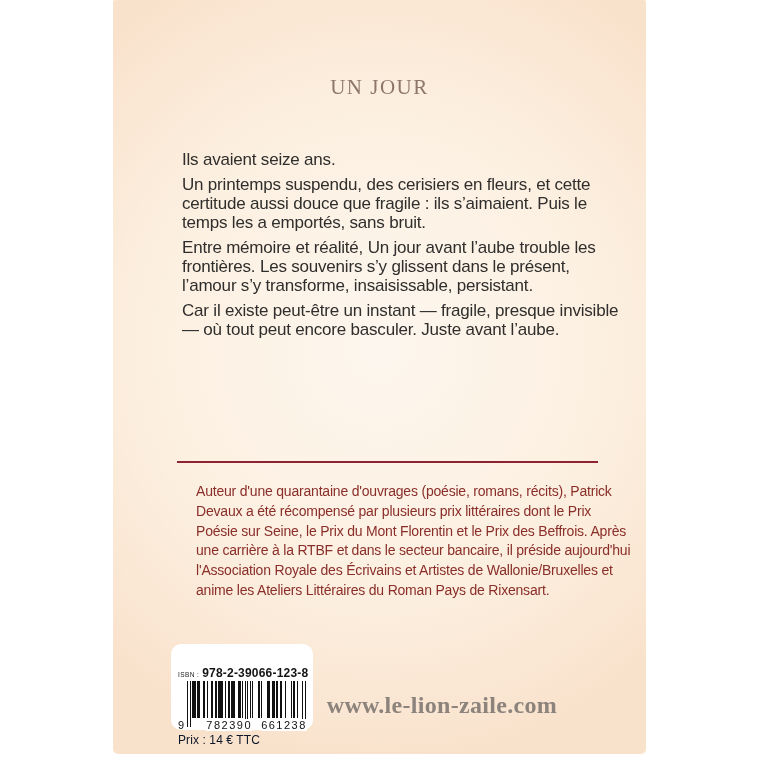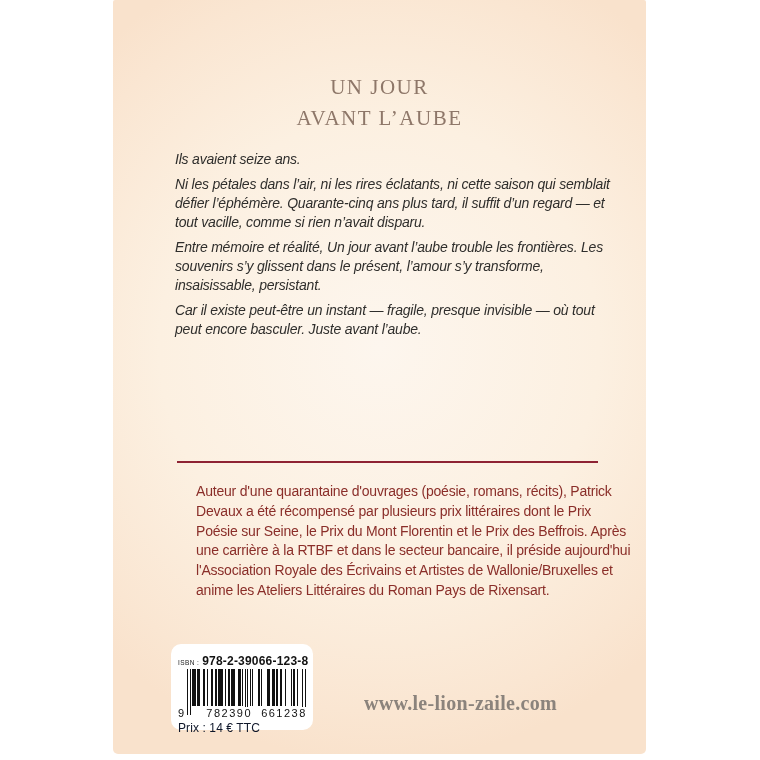--- a/index.html
+++ b/index.html
@@ -13,73 +13,71 @@
       radial-gradient(ellipse 75% 55% at 50% 46%, #fdf6ee 0%, #fcf0e1 55%, #fae6d2 88%, #f9e2cc 100%);
     border-radius:2px 2px 5px 5px;
   }
   .title{
     position:absolute;top:58px;left:0;width:100%;text-align:center;
     font-family:"Liberation Serif","DejaVu Serif",serif;
     font-size:21px;line-height:31px;letter-spacing:1.5px;
     color:#8e7769;font-weight:400;
   }
   .synopsis{
-    position:absolute;left:62px;top:150px;width:440px;
-    font-size:14px;line-height:19px;letter-spacing:-0.2px;
+    position:absolute;left:69px;top:150px;width:440px;
+    font-size:17px;line-height:19px;letter-spacing:-0.2px;
     color:#2f2e2c;
-    font-style:italic;
   }
   .synopsis p{margin:0 0 6px 0;padding:0;}
   .divider{
     position:absolute;left:64px;top:461px;width:421px;height:2px;
     border:none;margin:0;padding:0;
   }
   .bio{
     position:absolute;left:83px;top:482px;width:438px;
     font-size:14px;line-height:19.8px;letter-spacing:-0.2px;
   }
   .barcode-panel{
     position:absolute;left:58px;top:644px;width:142px;height:86px;
     background:#ffffff;border-radius:10px;box-sizing:border-box;
-    padding:10px 7px 4px 7px;
+    padding:22px 7px 4px 7px;
   }
   .isbn-row{display:flex;align-items:baseline;gap:3px;white-space:nowrap;}
   .isbn-label{font-size:6.5px;letter-spacing:0.4px;color:#222;}
   .isbn-number{font-size:12px;font-weight:600;letter-spacing:0.2px;color:#131313;}
   .bc-wrap{position:relative;height:50px;margin-top:1px;}
   .bc-svg{position:absolute;left:9px;top:0;width:119px;height:48px;}
   .bc-digits{
     position:absolute;left:0;top:38px;width:129px;height:12px;
     display:flex;align-items:flex-start;
     font-size:11px;line-height:12px;color:#111;
   }
   .bc-d9{width:9px;}
   .bc-g1{background:#fff;margin-left:20px;width:50px;text-align:center;letter-spacing:1.5px;}
   .bc-g2{background:#fff;margin-left:9px;width:50px;text-align:left;letter-spacing:1.5px;}
   .price{font-size:12px;color:#0f172a;margin-top:2px;letter-spacing:0.1px;}
   .website{
     position:absolute;right:89px;top:692px;
     font-family:"Liberation Serif","DejaVu Serif",serif;
-    font-size:20px;font-weight:700;letter-spacing:0.3px;
+    font-size:24px;font-weight:700;letter-spacing:0.3px;
     color:#8b837c;
   }
 </style>
 </head>
 <body>
 
 <div class="cover">
 
   <div class="title" style="color: rgb(142, 119, 105); margin-top: 14px;">
     <div>UN JOUR</div>
-    <div>AVANT L’AUBE</div>
   </div>
 
   <div class="synopsis" style="color: rgb(47, 46, 44);">
     <p>Ils avaient seize ans.</p>
-    <p>Ni les pétales dans l’air, ni les rires éclatants, ni cette saison qui semblait défier l’éphémère. Quarante-cinq ans plus tard, il suffit d’un regard — et tout vacille, comme si rien n’avait disparu.</p>
+    <p>Un printemps suspendu, des cerisiers en fleurs, et cette certitude aussi douce que fragile : ils s’aimaient. Puis le temps les a emportés, sans bruit.</p>
     <p>Entre mémoire et réalité, Un jour avant l’aube trouble les frontières. Les souvenirs s’y glissent dans le présent, l’amour s’y transforme, insaisissable, persistant.</p>
     <p>Car il existe peut-être un instant — fragile, presque invisible — où tout peut encore basculer. Juste avant l’aube.</p>
   </div>
 
   <hr class="divider" style="background: rgb(142, 35, 52);">
 
   <div class="bio" style="color: rgb(138, 46, 41);">Auteur d'une quarantaine d'ouvrages (poésie, romans, récits), Patrick Devaux a été récompensé par plusieurs prix littéraires dont le Prix Poésie sur Seine, le Prix du Mont Florentin et le Prix des Beffrois. Après une carrière à la RTBF et dans le secteur bancaire, il préside aujourd'hui l'Association Royale des Écrivains et Artistes de Wallonie/Bruxelles et anime les Ateliers Littéraires du Roman Pays de Rixensart.</div>
 
   <div class="barcode-panel">
     <div class="isbn-row">

